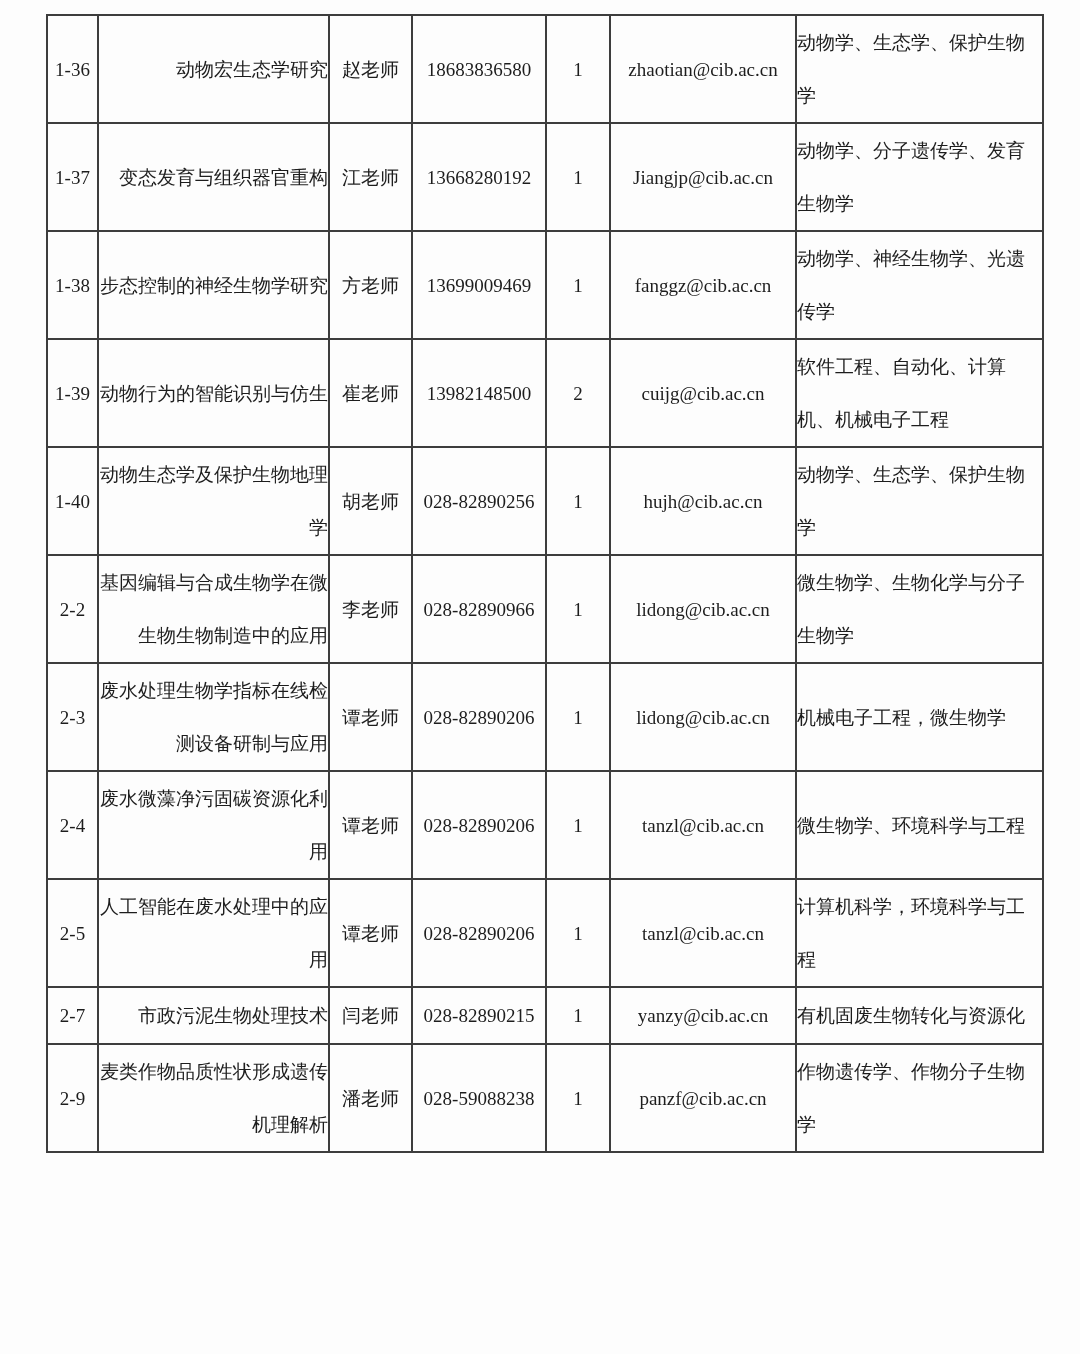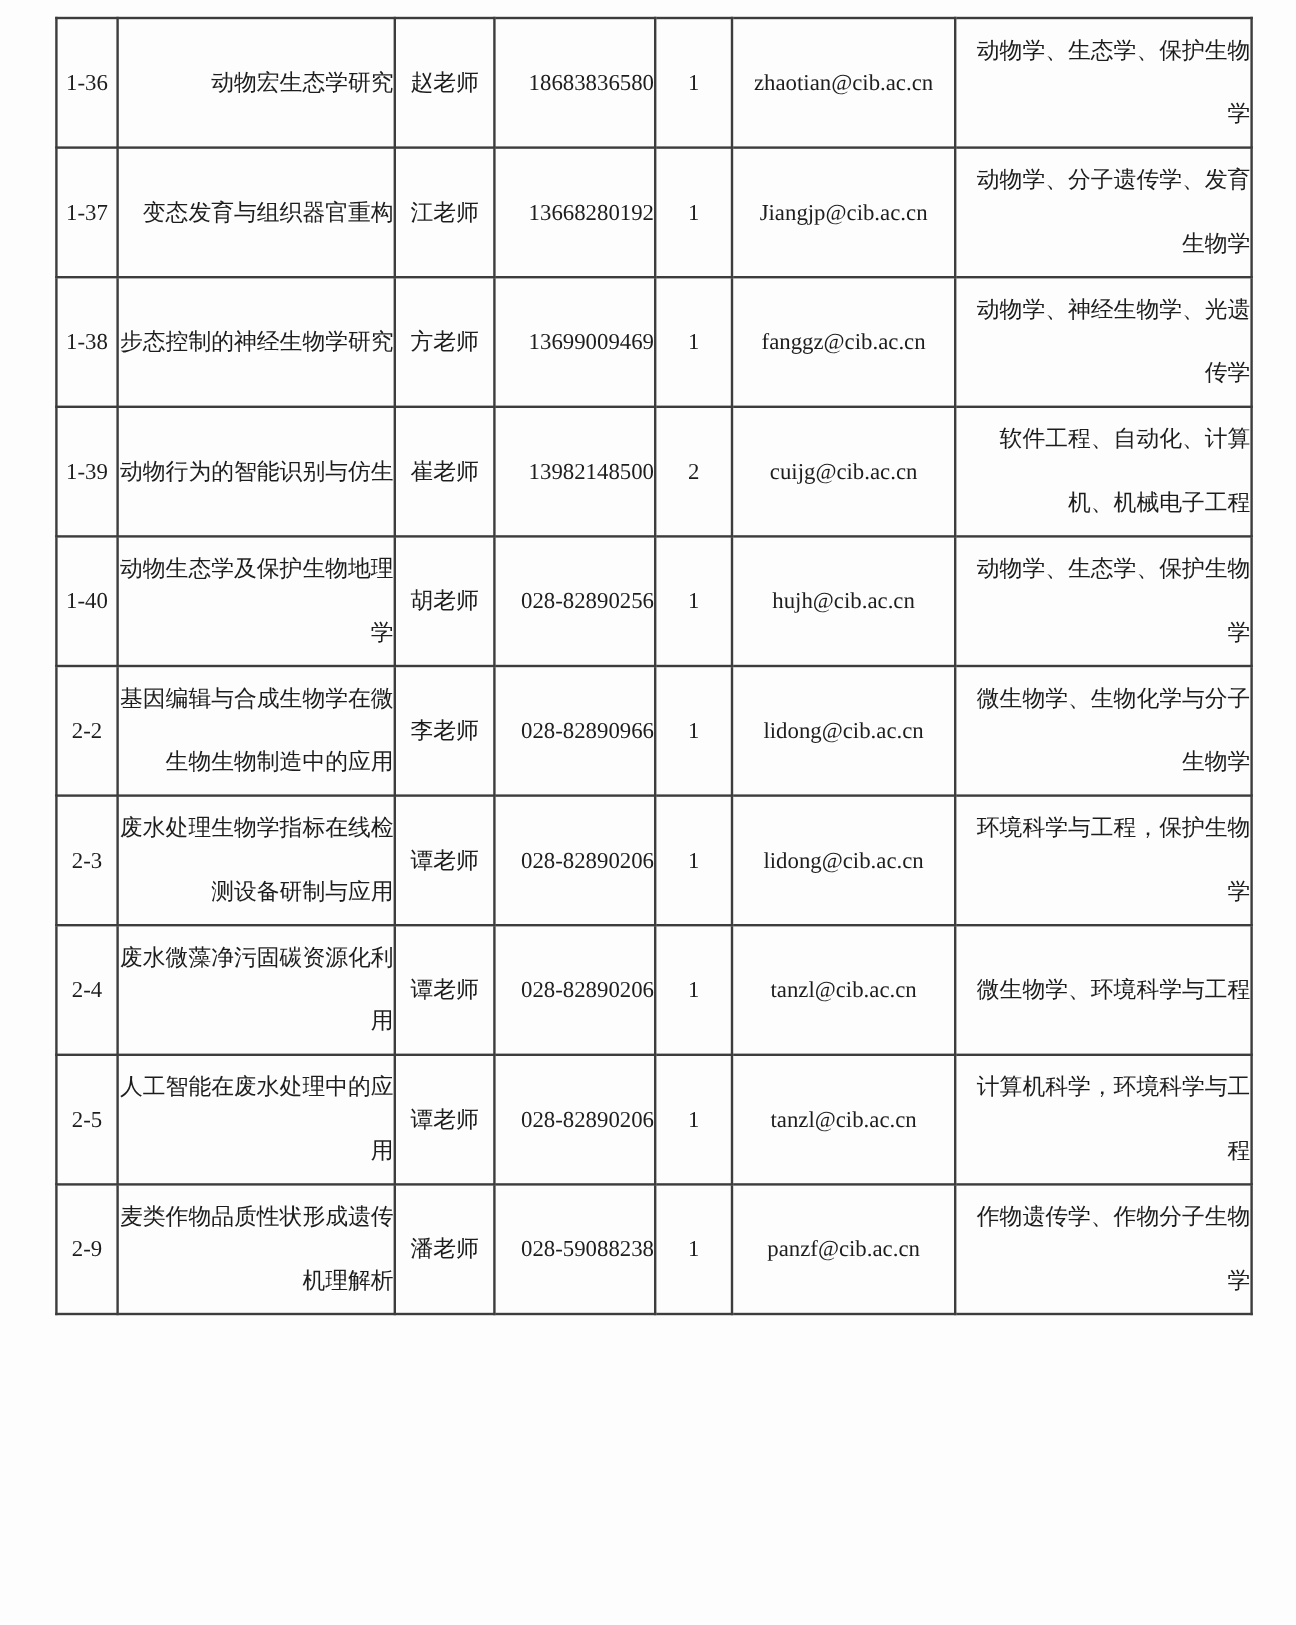--- a/index.html
+++ b/index.html
@@ -31,24 +31,24 @@
     line-height: 53px;
     height: 55px;
     padding: 0;
     vertical-align: middle;
     overflow: hidden;
     word-break: normal;
   }
   td.c-id      { text-align: center; }
   td.c-title   { text-align: right; padding: 0 9px; margin-top: 32px;  }
   td.c-teacher { text-align: center; }
-  td.c-phone   { text-align: right; }
+  td.c-phone   { text-align: center; }
   td.c-count   { text-align: center; }
   td.c-email   { text-align: center; margin-left: 21px; }
-  td.c-majors  { text-align: right; padding: 0 8px; margin-top: 16px; }
+  td.c-majors  { text-align: left; padding: 0 8px; margin-top: 16px; }
 </style>
 </head>
 <body>
 
 <div class="page">
   <table class="grid">
     <colgroup>
       <col style="width:51px">
       <col style="width:231px">
       <col style="width:83px">
@@ -112,41 +112,50 @@
       <td class="c-email">lidong@cib.ac.cn</td>
       <td class="c-majors">微生物学、生物化学与分子生物学</td>
     </tr>
         <tr>
       <td class="c-id">2-3</td>
       <td class="c-title">废水处理生物学指标在线检测设备研制与应用</td>
       <td class="c-teacher">谭老师</td>
       <td class="c-phone">028-82890206</td>
       <td class="c-count">1</td>
       <td class="c-email">lidong@cib.ac.cn</td>
-      <td class="c-majors">环境科学与工程，保护生物学</td>
+      <td class="c-majors">机械电子工程，微生物学</td>
     </tr>
         <tr>
       <td class="c-id">2-4</td>
       <td class="c-title">废水微藻净污固碳资源化利用</td>
       <td class="c-teacher">谭老师</td>
       <td class="c-phone">028-82890206</td>
       <td class="c-count">1</td>
       <td class="c-email">tanzl@cib.ac.cn</td>
       <td class="c-majors">微生物学、环境科学与工程</td>
     </tr>
         <tr>
       <td class="c-id">2-5</td>
       <td class="c-title">人工智能在废水处理中的应用</td>
       <td class="c-teacher">谭老师</td>
       <td class="c-phone">028-82890206</td>
       <td class="c-count">1</td>
       <td class="c-email">tanzl@cib.ac.cn</td>
       <td class="c-majors">计算机科学，环境科学与工程</td>
     </tr>
         <tr>
+      <td class="c-id">2-7</td>
+      <td class="c-title">市政污泥生物处理技术</td>
+      <td class="c-teacher">闫老师</td>
+      <td class="c-phone">028-82890215</td>
+      <td class="c-count">1</td>
+      <td class="c-email">yanzy@cib.ac.cn</td>
+      <td class="c-majors">有机固废生物转化与资源化</td>
+    </tr>
+        <tr>
       <td class="c-id">2-9</td>
       <td class="c-title">麦类作物品质性状形成遗传机理解析</td>
       <td class="c-teacher">潘老师</td>
       <td class="c-phone">028-59088238</td>
       <td class="c-count">1</td>
       <td class="c-email">panzf@cib.ac.cn</td>
       <td class="c-majors">作物遗传学、作物分子生物学</td>
     </tr>
       </tbody>
   </table>

